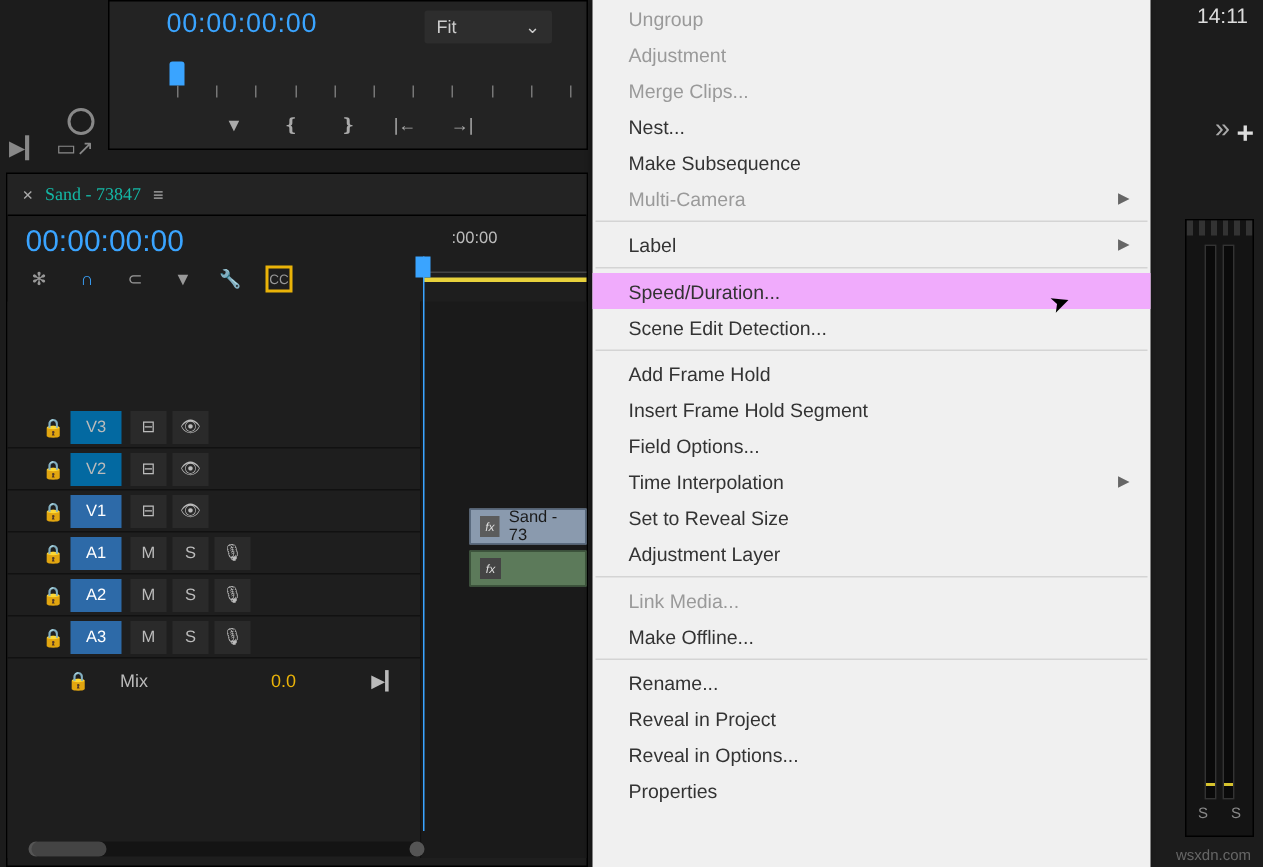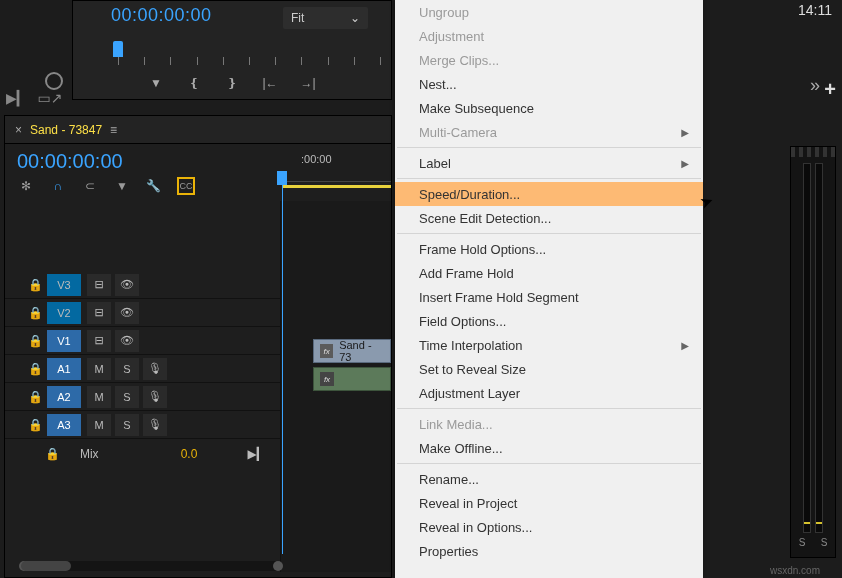--- a/index.html
+++ b/index.html
@@ -22,21 +22,21 @@
 
   
   .right-tc { position:absolute; right:10px; top:2px; color:#ddd; font-size:14px;}
   .chev-r { position:absolute; right:26px; top:75px; color:#aaa; font-size:18px; letter-spacing:-4px;}
   .plus-r { position:absolute; right:6px; top:78px; color:#ddd; font-size:20px; font-weight:bold;}
 
   
   .tl-panel { position:absolute; left:4px; top:115px; width:388px; bottom:0; background:#1e1e1e; border:1px solid #000;}
   .tl-tab { display:flex; align-items:center; gap:8px; height:28px; padding:0 10px; background:#232323; border-bottom:1px solid #000;}
   .tl-tab .close{ color:#aaa; cursor:pointer;}
-  .tl-tab .name{ color:#fde047;}
+  .tl-tab .name{ color:#14b8a6;font-family:Liberation Serif, serif;}
   .tl-tab .menu{ color:#aaa;}
   .tl-tc { color:#3aa4ff; font-size:20px; padding:6px 12px 2px;}
   .tl-tools { display:flex; gap:14px; padding:2px 12px 6px; align-items:center;}
   .tl-tools .tt{ color:#999; width:18px; height:18px; display:flex; align-items:center; justify-content:center;}
 
   .tl-body { position:relative; display:flex; height: calc(100% - 90px);}
   .tl-left { width:276px; background:#1e1e1e; border-right:1px solid #111;}
   .tl-right { flex:1; background:#1a1a1a; position:relative;}
   .tl-right .mini-tc{ position:absolute; top:-48px; left:20px; color:#bbb; font-size:11px;}
   .tl-right .ph-line{ position:absolute; top:-30px; bottom:18px; left:1px; width:1px; background:#3aa4ff;}
@@ -60,24 +60,24 @@
   .mix-row{ height:30px; display:flex; align-items:center; padding-left:40px; gap:20px; color:#bbb;}
   .mix-val{ color:#eab308; margin-left:62px;}
   .mix-row .fwd{ margin-left:auto; margin-right:14px;}
 
   .hscroll{ position:absolute; bottom:6px; left:16px; width:260px; height:10px; background:#141414; border-radius:5px;}
   .hscroll .thumb{ position:absolute; left:0; top:0; width:50px; height:10px; background:#444; border-radius:5px;}
   .hscroll .cap{ position:absolute; top:0; width:10px; height:10px; background:#555; border-radius:50%;}
   .hscroll .cap.l{left:-2px;} .hscroll .cap.r{right:-2px;}
 
   
-  .ctx { position:absolute; left:395px; top:0; width:308px; bottom:0; background:#f0f0f0; color:#333; font-size:13px; box-shadow: -1px 0 4px rgba(0,0,0,.4);}
+  .ctx { position:absolute; left:395px; top:0; width:372px; bottom:0; background:#f0f0f0; color:#333; font-size:13px; box-shadow: -1px 0 4px rgba(0,0,0,.4);}
   .ctx .item{ height:24px; display:flex; align-items:center; padding:0 24px; position:relative;}
   .ctx .item.disabled{ color:#9a9a9a;}
-  .ctx .item.hov{ background:#fdba74;}
+  .ctx .item.hov{ background:#f0abfc;}
   .ctx .item .arr{ position:absolute; right:14px; color:#666; font-size:10px;}
   .ctx .sep{ height:1px; background:#d4d4d4; margin:3px 2px;}
   .cursor{ position:absolute; left:700px; top:192px; font-size:16px; color:#000; transform:rotate(-20deg);}
 
   
   .meter{ position:absolute; right:6px; top:146px; width:46px; bottom:20px; background:#141414; border:1px solid #000;}
   .meter .grip{ height:10px; background:repeating-linear-gradient(90deg,#333 0 4px,#141414 4px 8px);}
   .meter .bars{ display:flex; gap:4px; justify-content:center; height:calc(100% - 34px); padding-top:6px;}
   .meter .bar{ width:8px; background:#0a0a0a; border:1px solid #333; position:relative;}
   .meter .peak{ position:absolute; bottom:8px; left:0; right:0; height:2px; background:#d6c22e;}
@@ -218,21 +218,20 @@
     <div class="item disabled">Merge Clips...</div>
     <div class="item">Nest...</div>
     <div class="item">Make Subsequence</div>
     <div class="item disabled">Multi-Camera<span class="arr">▶</span></div>
     <div class="sep"></div>
     <div class="item">Label<span class="arr">▶</span></div>
     <div class="sep"></div>
     <div class="item hov">Speed/Duration...</div>
     <div class="item">Scene Edit Detection...</div>
     <div class="sep"></div>
-    <div class="item">Frame Hold Options...</div>
     <div class="item">Add Frame Hold</div>
     <div class="item">Insert Frame Hold Segment</div>
     <div class="item">Field Options...</div>
     <div class="item">Time Interpolation<span class="arr">▶</span></div>
     <div class="item">Set to Reveal Size</div>
     <div class="item">Adjustment Layer</div>
     <div class="sep"></div>
     <div class="item disabled">Link Media...</div>
     <div class="item">Make Offline...</div>
     <div class="sep"></div>
@@ -252,13 +251,13 @@
     <div class="bar">
         <div class="peak"></div>
       </div>
   </div>
   <div class="lbls">
     <span>S</span>
     <span>S</span>
   </div>
 </div>
 
-<div style="position:absolute;right:22px;bottom:2px;color:#666;font-size:10px;margin-top:22px;">wsxdn.com</div>
+<div style="position:absolute;right:8px;bottom:2px;color:#666;font-size:10px;margin-top:22px;">wsxdn.com</div>
 
 </body></html>

